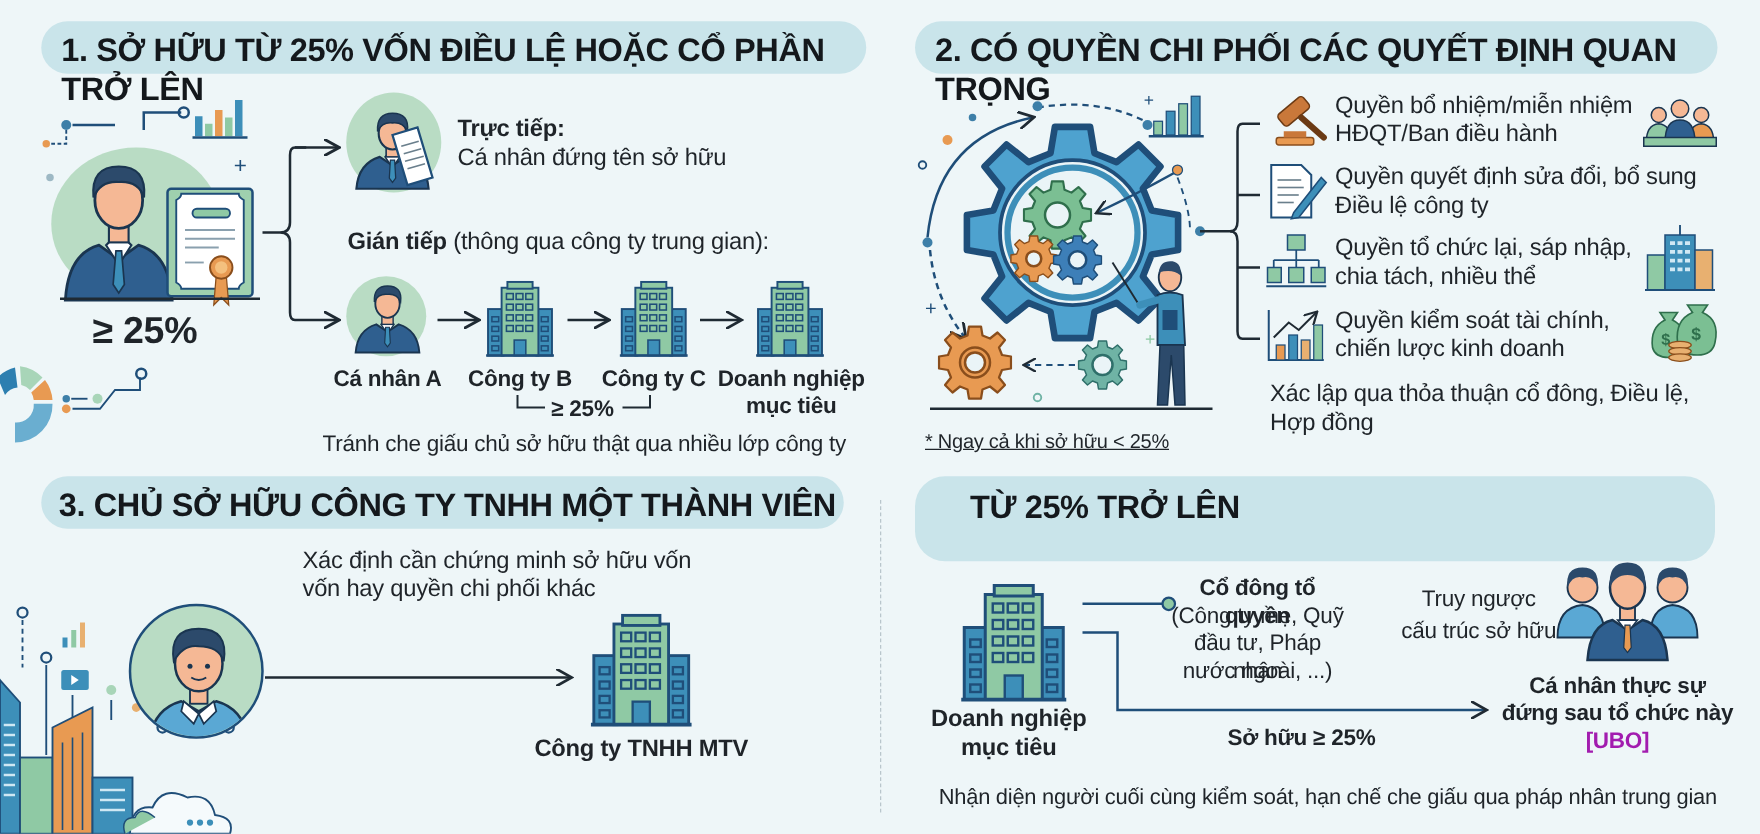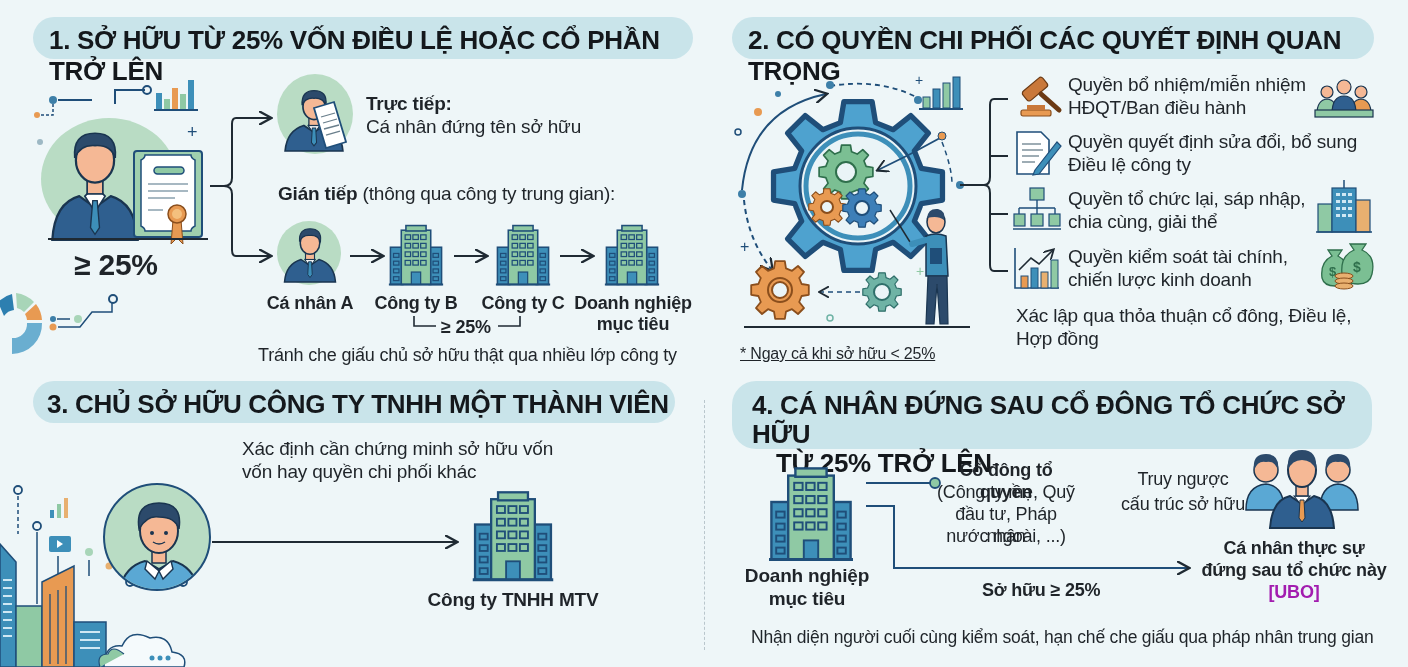--- a/index.html
+++ b/index.html
@@ -294,21 +294,21 @@
 
   <svg style="left:1013px;top:186px" width="48" height="46">
     <rect x="17" y="2" width="14" height="12" fill="#8fc9a4" stroke="#1f4e79" stroke-width="1.2"></rect>
     <path d="M24,14 L24,22 M6,22 L42,22 M6,22 L6,28 M24,22 L24,28 M42,22 L42,28" fill="none" stroke="#1f4e79" stroke-width="1.4"></path>
     <rect x="1" y="28" width="11" height="12" fill="#8fc9a4" stroke="#1f4e79" stroke-width="1.2"></rect>
     <rect x="18" y="28" width="12" height="12" fill="#8fc9a4" stroke="#1f4e79" stroke-width="1.2"></rect>
     <rect x="36" y="28" width="11" height="12" fill="#8fc9a4" stroke="#1f4e79" stroke-width="1.2"></rect>
     <line x1="0" y1="43" x2="48" y2="43" stroke="#1f4e79" stroke-width="1.6"></line>
   </svg>
   <div class="t" style="left:1068px;top:188px;">Quyền tổ chức lại, sáp nhập,</div>
-  <div class="t" style="left:1068px;top:211px;">chia cùng, giải thể</div>
+  <div class="t" style="left:1068px;top:211px;">chia tách, nhiều thể</div>
   <svg style="left:1316px;top:178px" width="56" height="56">
     <line x1="28" y1="2" x2="28" y2="10" stroke="#1f4e79" stroke-width="1.5"></line>
     <rect x="2" y="26" width="14" height="28" fill="#8fc9a4" stroke="#1f4e79" stroke-width="1.2"></rect>
     <rect x="16" y="10" width="24" height="44" fill="#3d8fb9" stroke="#1f4e79" stroke-width="1.2"></rect>
     <rect x="40" y="22" width="14" height="32" fill="#e8b070" stroke="#1f4e79" stroke-width="1.2"></rect>
     <g fill="#cfe8f4">
         <rect x="20" y="15" width="4" height="3"></rect>
         <rect x="26" y="15" width="4" height="3"></rect>
         <rect x="32" y="15" width="4" height="3"></rect>
     <rect x="20" y="22" width="4" height="3"></rect>
@@ -421,21 +421,20 @@
       <line x1="0" y1="6" x2="244" y2="6" stroke="#1f2a33" stroke-width="2" marker-end="url(#arr)"></line>
     </svg>
   <svg style="left:467px;top:490px" width="92" height="92">
       <use href="#building" width="92" height="92"></use>
     </svg>
   <div class="t b ctr" style="left:413px;top:589px;width:200px;">Công ty TNHH MTV</div>
 </div>
 
 <div>
   <div class="pill" style="left:732px;top:381px;width:640px;height:68px;padding:10px 0 0 20px;font-size:26px;line-height:29px;">
-    <span>4. CÁ NHÂN ĐỨNG SAU CỔ ĐÔNG TỔ CHỨC SỞ HỮU</span>
     <span style="padding-left:24px;">TỪ 25% TRỞ LÊN</span>
   </div>
 
   <svg style="left:763px;top:466px" width="96" height="96">
       <use href="#building" width="96" height="96"></use>
     </svg>
   <div class="t b ctr" style="left:740px;top:565px;width:134px;">Doanh nghiệp</div>
   <div class="t b ctr" style="left:740px;top:588px;width:134px;">mục tiêu</div>
 
   <svg style="left:866px;top:475px" width="80" height="16">

